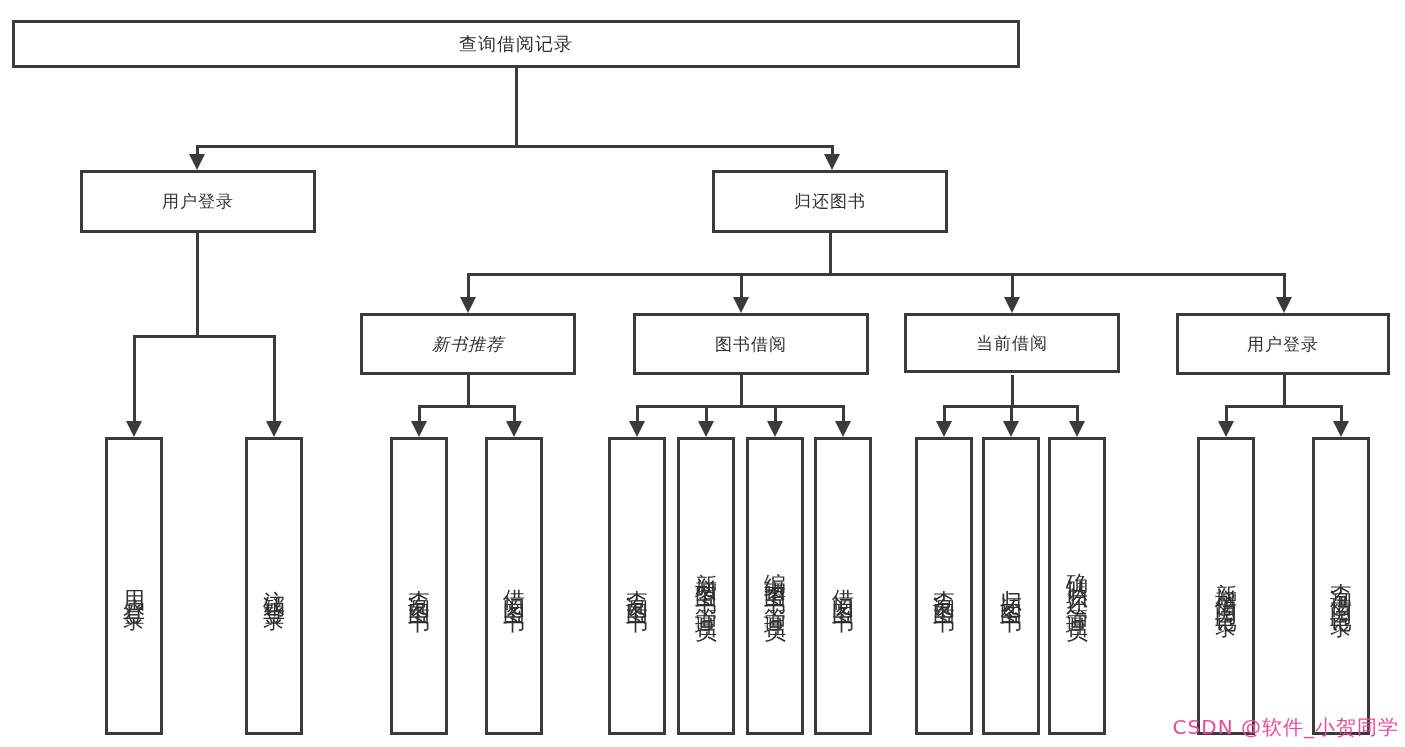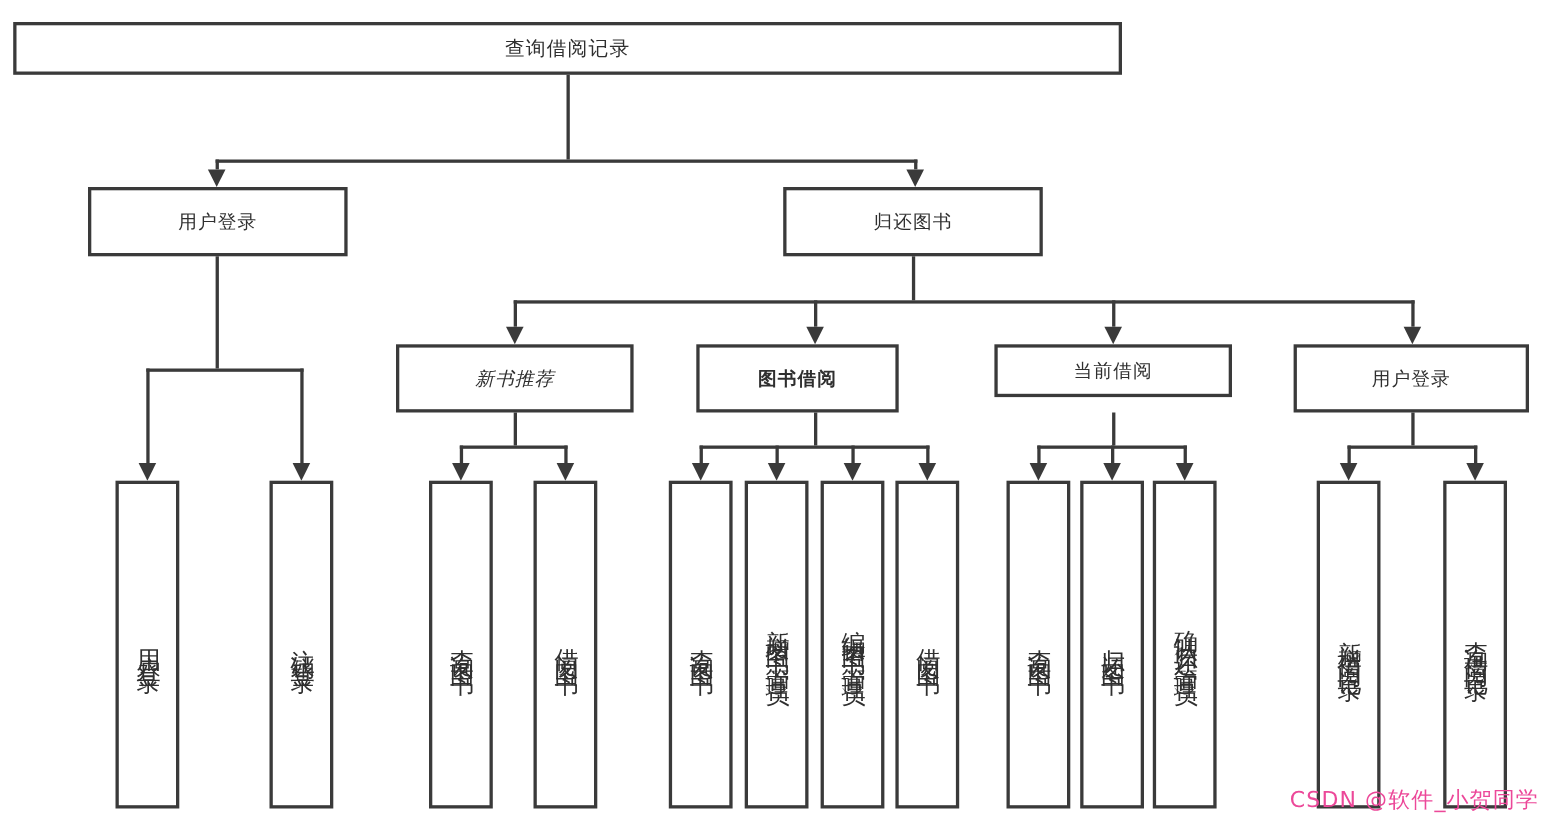--- a/index.html
+++ b/index.html
@@ -83,24 +83,24 @@
   <div class="vline" style="left:828.5px;top:233px;height:40px;"></div>
   <div class="hline" style="left:466.5px;top:273px;width:819px;"></div>
   <div class="arrow" style="left:466.5px;top:273px;height:24px;"></div>
   <div class="arrow" style="left:739.5px;top:273px;height:24px;"></div>
   <div class="arrow" style="left:1010.5px;top:273px;height:24px;"></div>
   <div class="arrow" style="left:1282.5px;top:273px;height:24px;"></div>
 
   <div class="box hbox" style="left:360px;top:313px;width:216px;height:62px;font-style:italic;">
     <span>新书推荐</span>
   </div>
-  <div class="box hbox" style="left:633px;top:313px;width:184px;height:62px;font-weight:bold;">
+  <div class="box hbox" style="left:633px;top:313px;width:236px;height:62px;">
     <span>图书借阅</span>
   </div>
-  <div class="box hbox" style="left:904px;top:313px;width:216px;height:48px;justify-content:center;">
+  <div class="box hbox" style="left:904px;top:313px;width:216px;height:60px;justify-content:center;">
     <span>当前借阅</span>
   </div>
   <div class="box hbox" style="left:1176px;top:313px;width:214px;height:62px;">
     <span>用户登录</span>
   </div>
 
   <div class="vline" style="left:466.5px;top:375px;height:30px;"></div>
   <div class="hline" style="left:417.5px;top:405px;width:98px;"></div>
   <div class="arrow" style="left:417.5px;top:405px;height:16px;"></div>
   <div class="arrow" style="left:512.5px;top:405px;height:16px;"></div>

